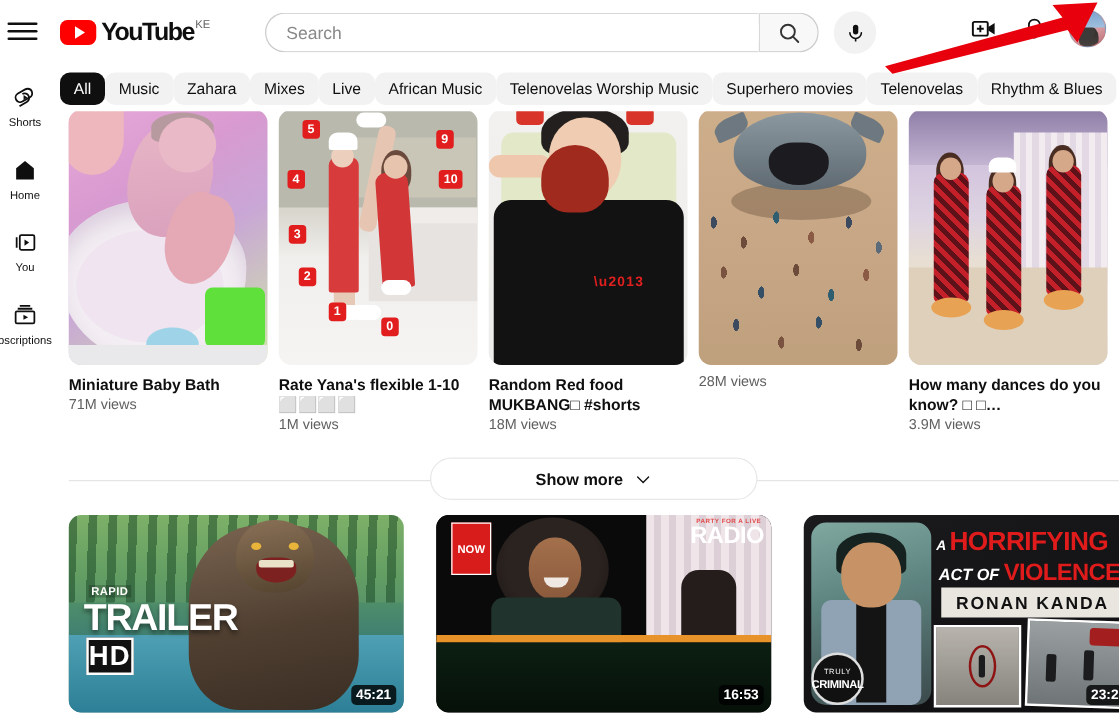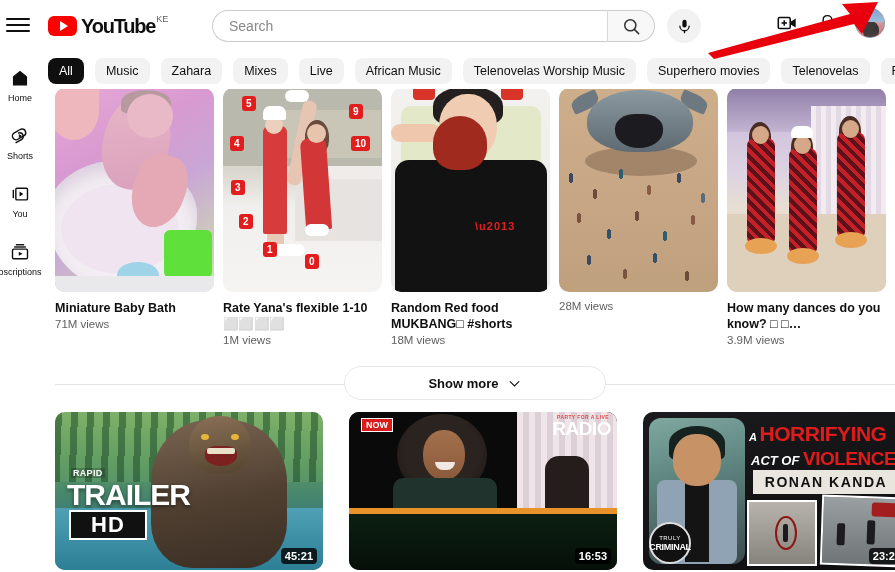--- a/index.html
+++ b/index.html
@@ -125,21 +125,21 @@
   .side-label {
     font-size: 9px; color: #0f0f0f; line-height: 10px;
     white-space: nowrap;
   }
   .side-icon { width: 22px; height: 22px; display:flex; align-items:center; justify-content:center; }
 
   
   .chipbar {
     position: absolute; left: 48px; top: 53px;
     width: 847px; height: 36px;
-    display: flex; align-items: center; gap: 11px;
+    display: flex; align-items: center; 
     overflow: hidden;
     background: #fff;
     z-index: 25;
   }
   .chip {
     height: 26px; padding: 0 11px;
     border-radius: 8px; background: #f2f2f2;
     display: flex; align-items: center;
     font-size: 12.5px; color: #0f0f0f; white-space: nowrap;
     cursor: pointer; flex: none;
@@ -313,41 +313,41 @@
     background: rgba(0,0,0,.2); padding: 0 2px;
   }
   .v1 .trailer {
     position:absolute; left:12px; top:66px;
     font-size:30px; font-weight:bold; color:#fff; letter-spacing:-1px;
     text-shadow: 0 2px 4px rgba(0,0,0,.5);
   }
   .v1 .hd {
     position:absolute; left:14px; top:98px;
     background:#111; color:#fff; font-size:22px; font-weight:bold;
-    padding: 0 20px; border: 2px solid #fff; letter-spacing: 1px;
+    padding: 0 0; border: 2px solid #fff; letter-spacing: 1px;
   }
 
   
   .v2 { background: #000; }
   .v2 .ldark { position:absolute; left:0; top:0; width:168px; height:100px; background:#0a0a0a; }
   .v2 .curtain { position:absolute; left:168px; top:0; width:100px; height:100px;
     background: repeating-linear-gradient(90deg,#efe4e8 0 6px,#ddcfd6 6px 12px); }
   .v2 .hair { position:absolute; left:48px; top:2px; width:90px; height:82px;
     background: radial-gradient(circle at 50% 45%, #2b2320 0 58%, #171311 100%); border-radius:50%; }
   .v2 .face { position:absolute; left:74px; top:18px; width:42px; height:50px;
     background: linear-gradient(180deg,#a4704c,#8a5a3c); border-radius:48%; }
   .v2 .smile { position:absolute; left:86px; top:50px; width:20px; height:8px; background:#f0e8e2; border-radius:0 0 10px 10px; }
   .v2 .body { position:absolute; left:44px; top:66px; width:104px; height:40px; background:#20332c; border-radius:10px 10px 0 0; }
   .v2 .person2 { position:absolute; left:196px; top:44px; width:44px; height:56px; background:#241d1b; border-radius:14px 14px 0 0; }
   .v2 .desk { position:absolute; left:0; top:96px; width:100%; height:6px; background:#e8922a; }
   .v2 .deskbody { position:absolute; left:0; top:102px; width:100%; height:56px;
     background: linear-gradient(180deg,#0c1f12,#061009); }
   .v2 .now {
     position:absolute; left:12px; top:6px; background:#d81c1c; color:#fff;
-    font-size:9px; font-weight:bold; padding:1px 4px; border:1px solid #fff;
+    font-size:9px; font-weight:bold; padding:15px 4px; border:1px solid #fff;
   }
   .v2 .radio {
     position:absolute; right:6px; top:8px; color:#fff;
     font-size:19px; font-weight:bold; letter-spacing:-.5px; line-height:18px;
   }
   .v2 .radiosub { position:absolute; right:8px; top:2px; color:#e24a4a; font-size:5px; font-weight:bold; letter-spacing:.4px; }
 
   
   .v3 { background: linear-gradient(160deg,#1b1b1d 0%, #0d0d0f 100%); }
   .v3 .portrait {
@@ -444,35 +444,35 @@
     </div>
     <div class="avatar"></div>
   </div>
 </div>
 
 <div class="sidebar">
 
   <div class="side-item">
     <span class="side-icon">
       <svg width="20" height="20" viewBox="0 0 24 24">
-        <path d="M12 3.4 3.5 10.2V21h17V10.2Z" fill="#0f0f0f"></path>
-      </svg>
-    </span>
-    <span class="side-label">Home</span>
-  </div>
-
-  <div class="side-item">
-    <span class="side-icon">
-      <svg width="20" height="20" viewBox="0 0 24 24">
         <path d="M14.5 3.6a4.4 4.4 0 0 1 2 8.3l-7 4a4.4 4.4 0 0 1-4.3-7.7l7-4a4.4 4.4 0 0 1 2.3-.6z" fill="none" stroke="#0f0f0f" stroke-width="1.7"></path>
         <path d="M9.5 12.6a4.4 4.4 0 0 1 2-.5 4.4 4.4 0 0 1 2.2 8.2l-7 4" fill="none" stroke="#0f0f0f" stroke-width="1.7" transform="translate(0,-4)"></path>
         <path d="M10.6 9.6 14.4 12l-3.8 2.3z" fill="#0f0f0f"></path>
       </svg>
     </span>
     <span class="side-label">Shorts</span>
+  </div>
+
+  <div class="side-item">
+    <span class="side-icon">
+      <svg width="20" height="20" viewBox="0 0 24 24">
+        <path d="M12 3.4 3.5 10.2V21h17V10.2Z" fill="#0f0f0f"></path>
+      </svg>
+    </span>
+    <span class="side-label">Home</span>
   </div>
 
   <div class="side-item">
     <span class="side-icon">
       <svg width="20" height="20" viewBox="0 0 24 24">
         <rect x="7" y="5" width="14" height="14" rx="1.4" fill="none" stroke="#0f0f0f" stroke-width="1.7"></rect>
         <path d="M11.5 9 16 12l-4.5 3z" fill="#0f0f0f"></path>
         <line x1="4" y1="7" x2="4" y2="17" stroke="#0f0f0f" stroke-width="1.7"></line>
       </svg>
     </span>

